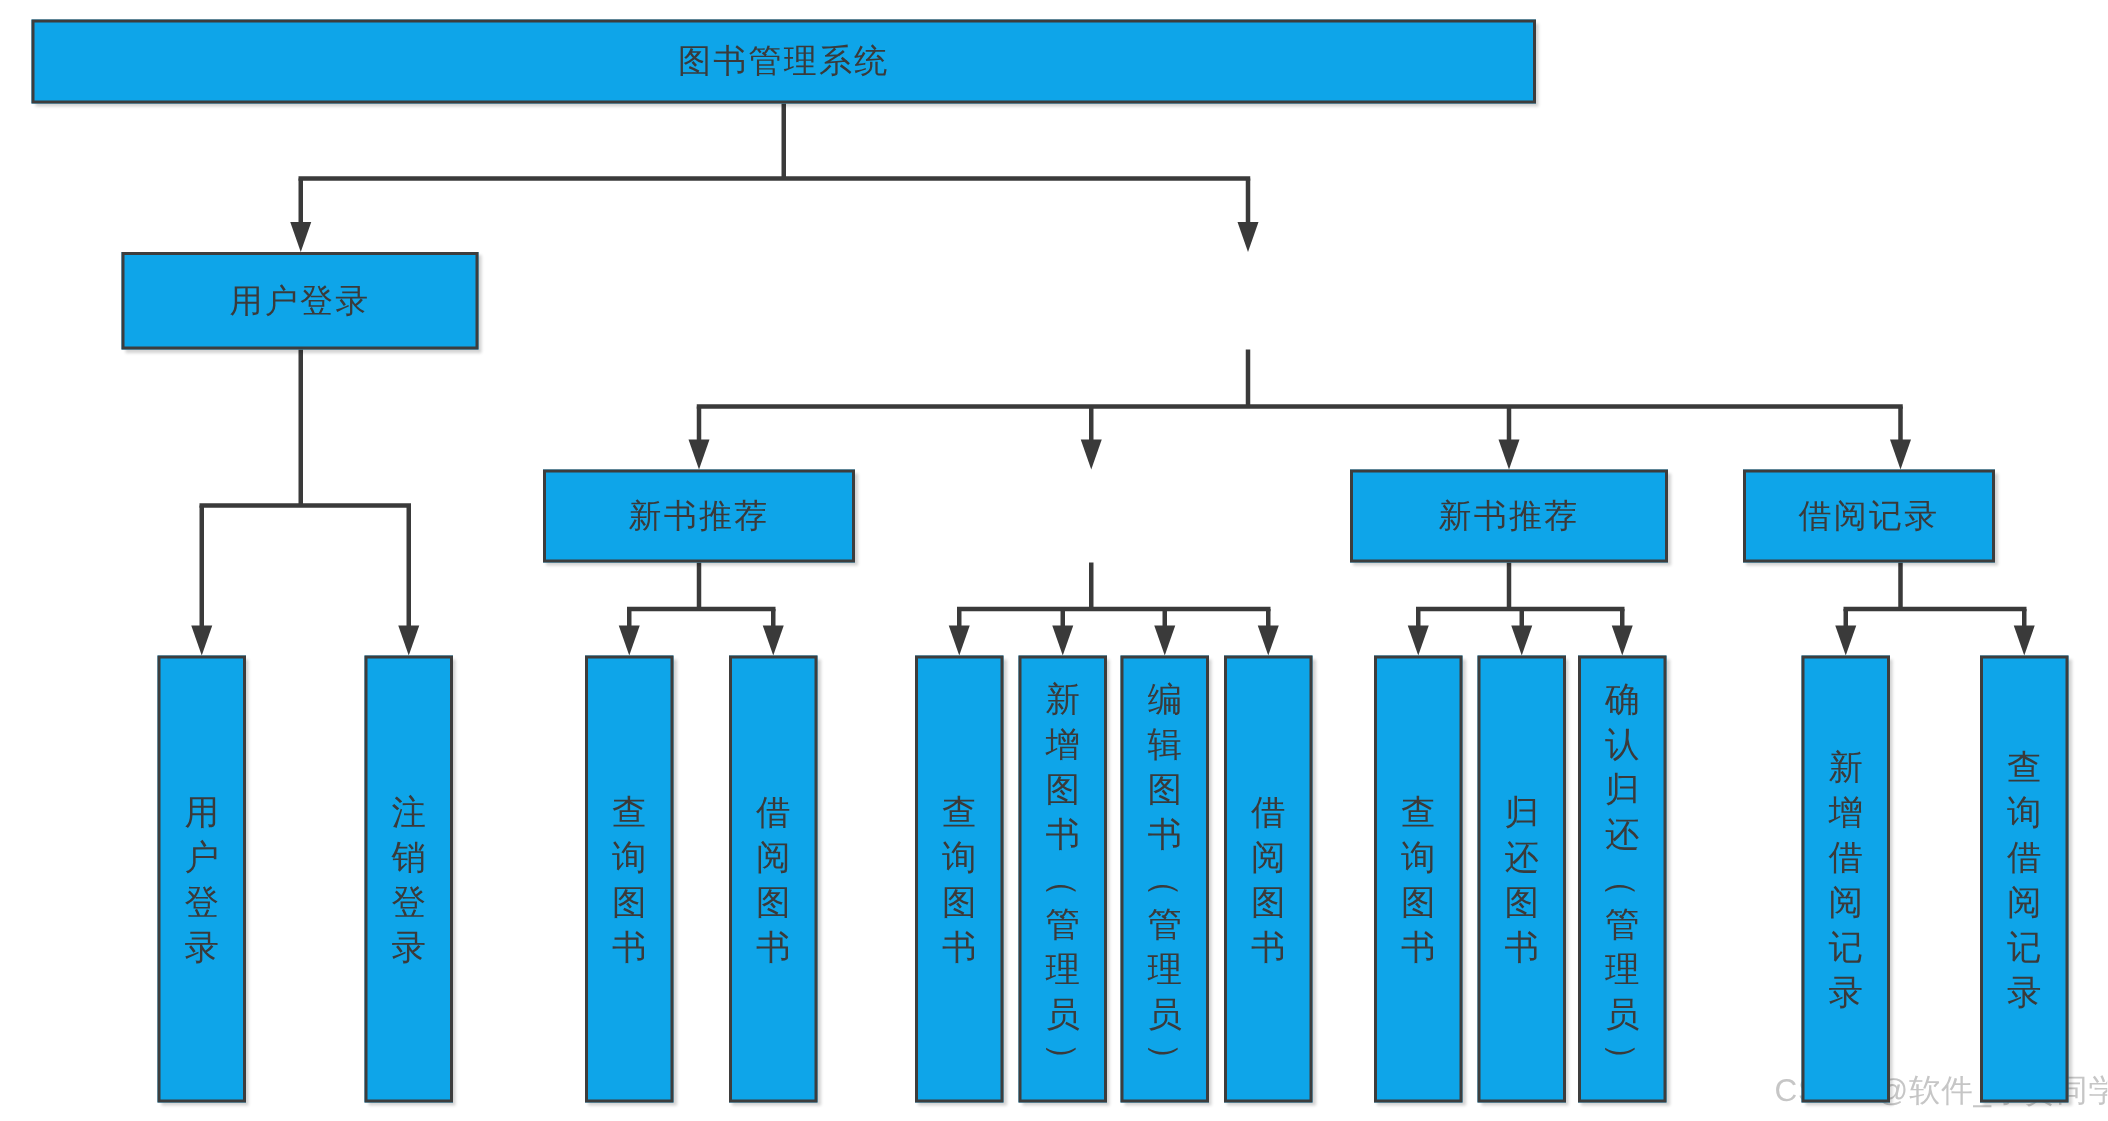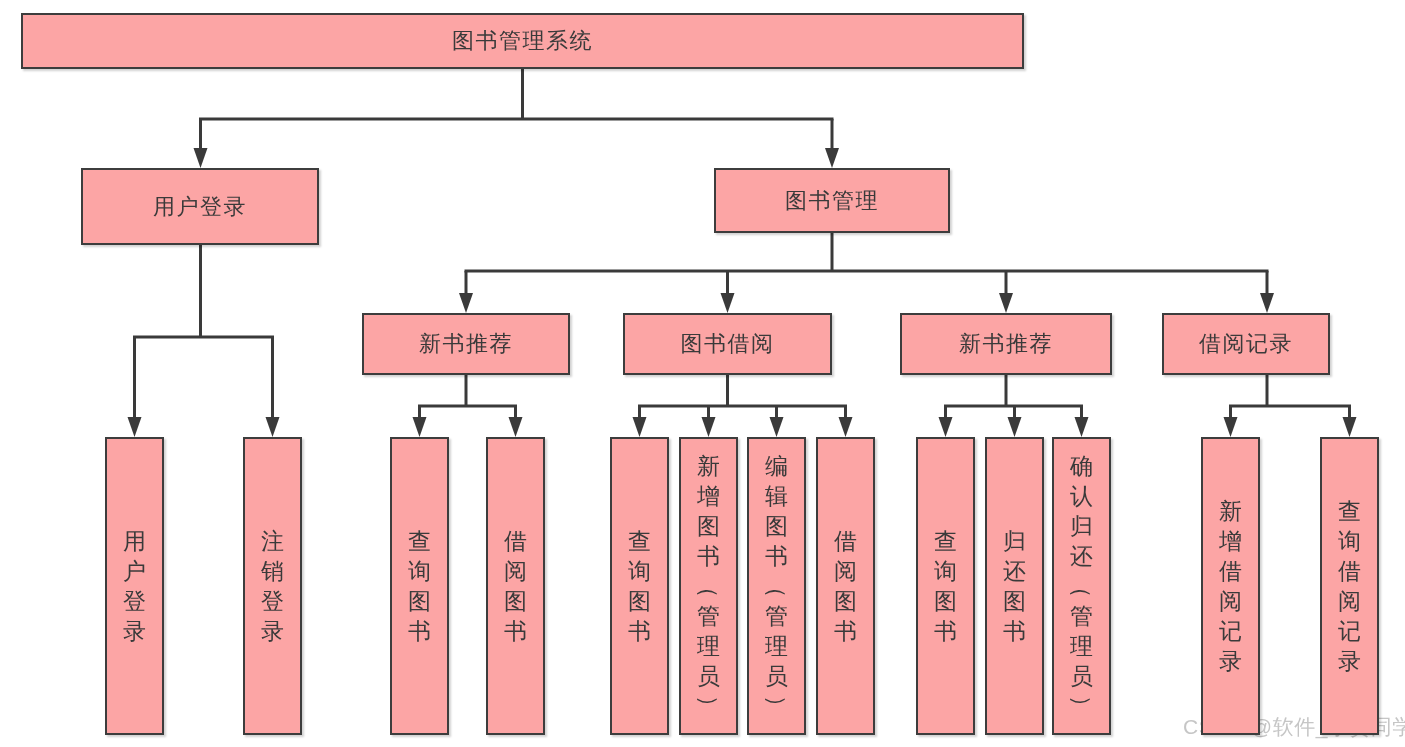--- a/index.html
+++ b/index.html
@@ -2,21 +2,21 @@
 <html><head>
 <meta charset="utf-8">
 <style>
   html,body{margin:0;padding:0;background:#ffffff;}
   .canvas{
     position:relative;width:1405px;height:747px;background:#ffffff;
     font-family:"Liberation Sans",sans-serif;overflow:hidden;
   }
   #wires{position:absolute;left:0;top:0;width:1405px;height:747px;}
   .node{
-    position:absolute;box-sizing:border-box;background:#fca5a5;
+    position:absolute;box-sizing:border-box;background:#0ea5e9;
     border:2.5px solid #3d3d3d;color:#3a3a3a;
     display:flex;align-items:center;justify-content:center;
     box-shadow:2px 2px 2px rgba(0,0,0,0.18);
   }
   .node.h{font-size:22px;letter-spacing:1.5px;font-weight:500;}
   .node.v{flex-direction:column;gap:7px;font-size:23px;font-weight:500;}
   .vchar{display:block;line-height:1;}
   .vchar.rot{transform:rotate(90deg);}
   .watermark{
     position:absolute;left:1183px;top:713px;font-size:21px;
@@ -90,24 +90,22 @@
         <line x1="1267" y1="375" x2="1267" y2="406"></line>
         <line x1="1230.5" y1="406" x2="1349.5" y2="406" stroke-linecap="square"></line>
         <line x1="1230.5" y1="406" x2="1230.5" y2="421"></line>
         <polygon points="1230.5,437 1223.5,417 1237.5,417" fill="#3a3a3a" stroke="none"></polygon>
         <line x1="1349.5" y1="406" x2="1349.5" y2="421"></line>
         <polygon points="1349.5,437 1342.5,417 1356.5,417" fill="#3a3a3a" stroke="none"></polygon>
       </g>
     </svg>
   <div class="watermark" style="color: rgb(198, 198, 198);">CSDN @软件_小贺同学</div>
 <div class="node h" style="left: 21px; top: 13px; width: 1003px; height: 56px;">图书管理系统</div>
-    <div class="node h" style="left: 81px; top: 168px; width: 238px; height: 77px;">用户登录</div>
-    <div class="node h" style="left: 714px; top: 168px; width: 236px; height: 65px;">图书管理</div>
+    <div class="node h" style="left: 81px; top: 168px; width: 238px; height: 65px;">用户登录</div>
     <div class="node h" style="left: 362px; top: 313px; width: 208px; height: 62px;">新书推荐</div>
-    <div class="node h" style="left: 623px; top: 313px; width: 209px; height: 62px;">图书借阅</div>
     <div class="node h" style="left: 900px; top: 313px; width: 212px; height: 62px;">新书推荐</div>
     <div class="node h" style="left: 1162px; top: 313px; width: 168px; height: 62px;">借阅记录</div>
     <div class="node v" style="left: 105px; top: 437px; width: 59px; height: 298px;">
       <span class="vchar">用</span>
       <span class="vchar">户</span>
       <span class="vchar">登</span>
       <span class="vchar">录</span>
     </div>
     <div class="node v" style="left: 243px; top: 437px; width: 59px; height: 298px;">
       <span class="vchar">注</span>

